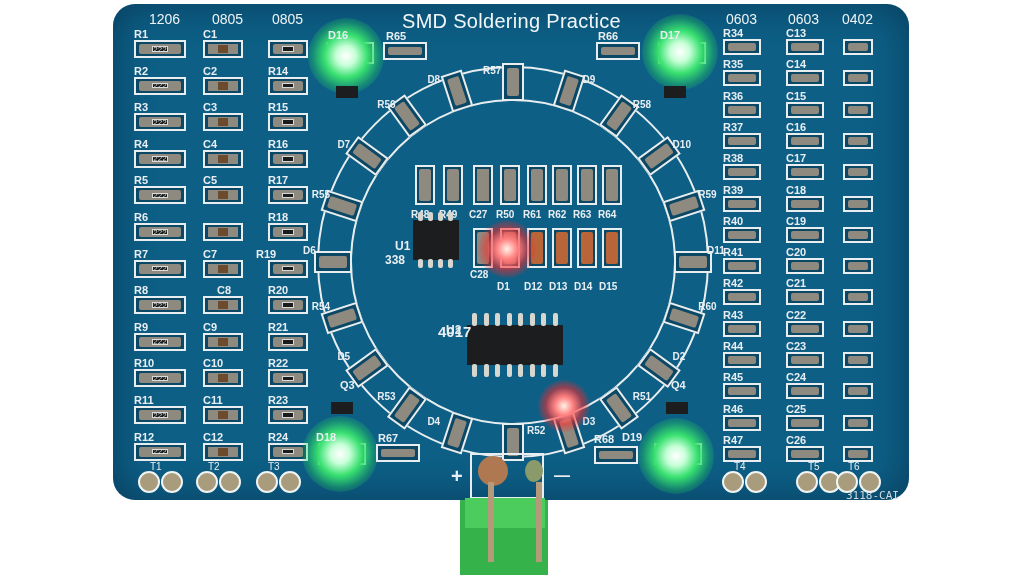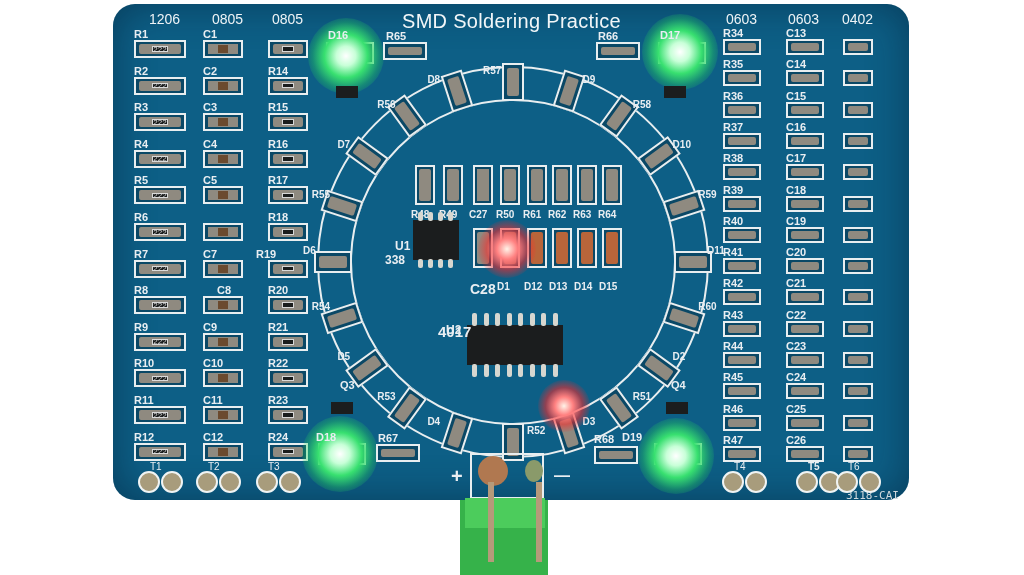--- a/index.html
+++ b/index.html
@@ -531,21 +531,21 @@
     <div class="lbl" style="left:573px;top:210px;font-size:10px">R63</div>
     <div class="pad" style="left:602px;top:165px;width:20px;height:40px">
       <div class="res" style="left:2px;top:2px;right:2px;bottom:2px"></div>
     </div>
     <div class="lbl" style="left:598px;top:210px;font-size:10px">R64</div>
   </div>
 <div id="center-bottom">
     <div class="pad" style="left:473px;top:228px;width:20px;height:40px">
       <div class="res" style="left:2px;top:2px;right:2px;bottom:2px;"></div>
     </div>
-    <div class="lbl" style="left:470px;top:282px;font-size:14px">C28</div>
+    <div class="lbl" style="left:470px;top:270px;font-size:10px">C28</div>
     <div class="pad" style="left:500px;top:228px;width:20px;height:40px">
       <div class="res" style="left:2px;top:2px;right:2px;bottom:2px;"></div>
     </div>
     <div class="lbl" style="left:497px;top:282px;font-size:10px">D1</div>
     <div class="pad" style="left:527px;top:228px;width:20px;height:40px">
       <div class="res" style="left:2px;top:2px;right:2px;bottom:2px;background:#b8653a"></div>
     </div>
     <div class="lbl" style="left:524px;top:282px;font-size:10px">D12</div>
     <div class="pad" style="left:552px;top:228px;width:20px;height:40px">
       <div class="res" style="left:2px;top:2px;right:2px;bottom:2px;background:#b8653a"></div>
@@ -657,17 +657,17 @@
     <div class="hole" style="left:219px;top:471px"></div>
     <div class="lbl" style="left:208px;top:462px;font-size:10px;font-weight:normal">T2</div>
     <div class="hole" style="left:256px;top:471px"></div>
     <div class="hole" style="left:279px;top:471px"></div>
     <div class="lbl" style="left:268px;top:462px;font-size:10px;font-weight:normal">T3</div>
     <div class="hole" style="left:722px;top:471px"></div>
     <div class="hole" style="left:745px;top:471px"></div>
     <div class="lbl" style="left:734px;top:462px;font-size:10px;font-weight:normal">T4</div>
     <div class="hole" style="left:796px;top:471px"></div>
     <div class="hole" style="left:819px;top:471px"></div>
-    <div class="lbl" style="left:808px;top:462px;font-size:10px;font-weight:bold">T5</div>
+    <div class="lbl" style="left:808px;top:462px;font-size:10px;font-weight:normal">T5</div>
     <div class="hole" style="left:836px;top:471px"></div>
     <div class="hole" style="left:859px;top:471px"></div>
     <div class="lbl" style="left:848px;top:462px;font-size:10px;font-weight:normal">T6</div>
   </div>
 
 </body></html>

